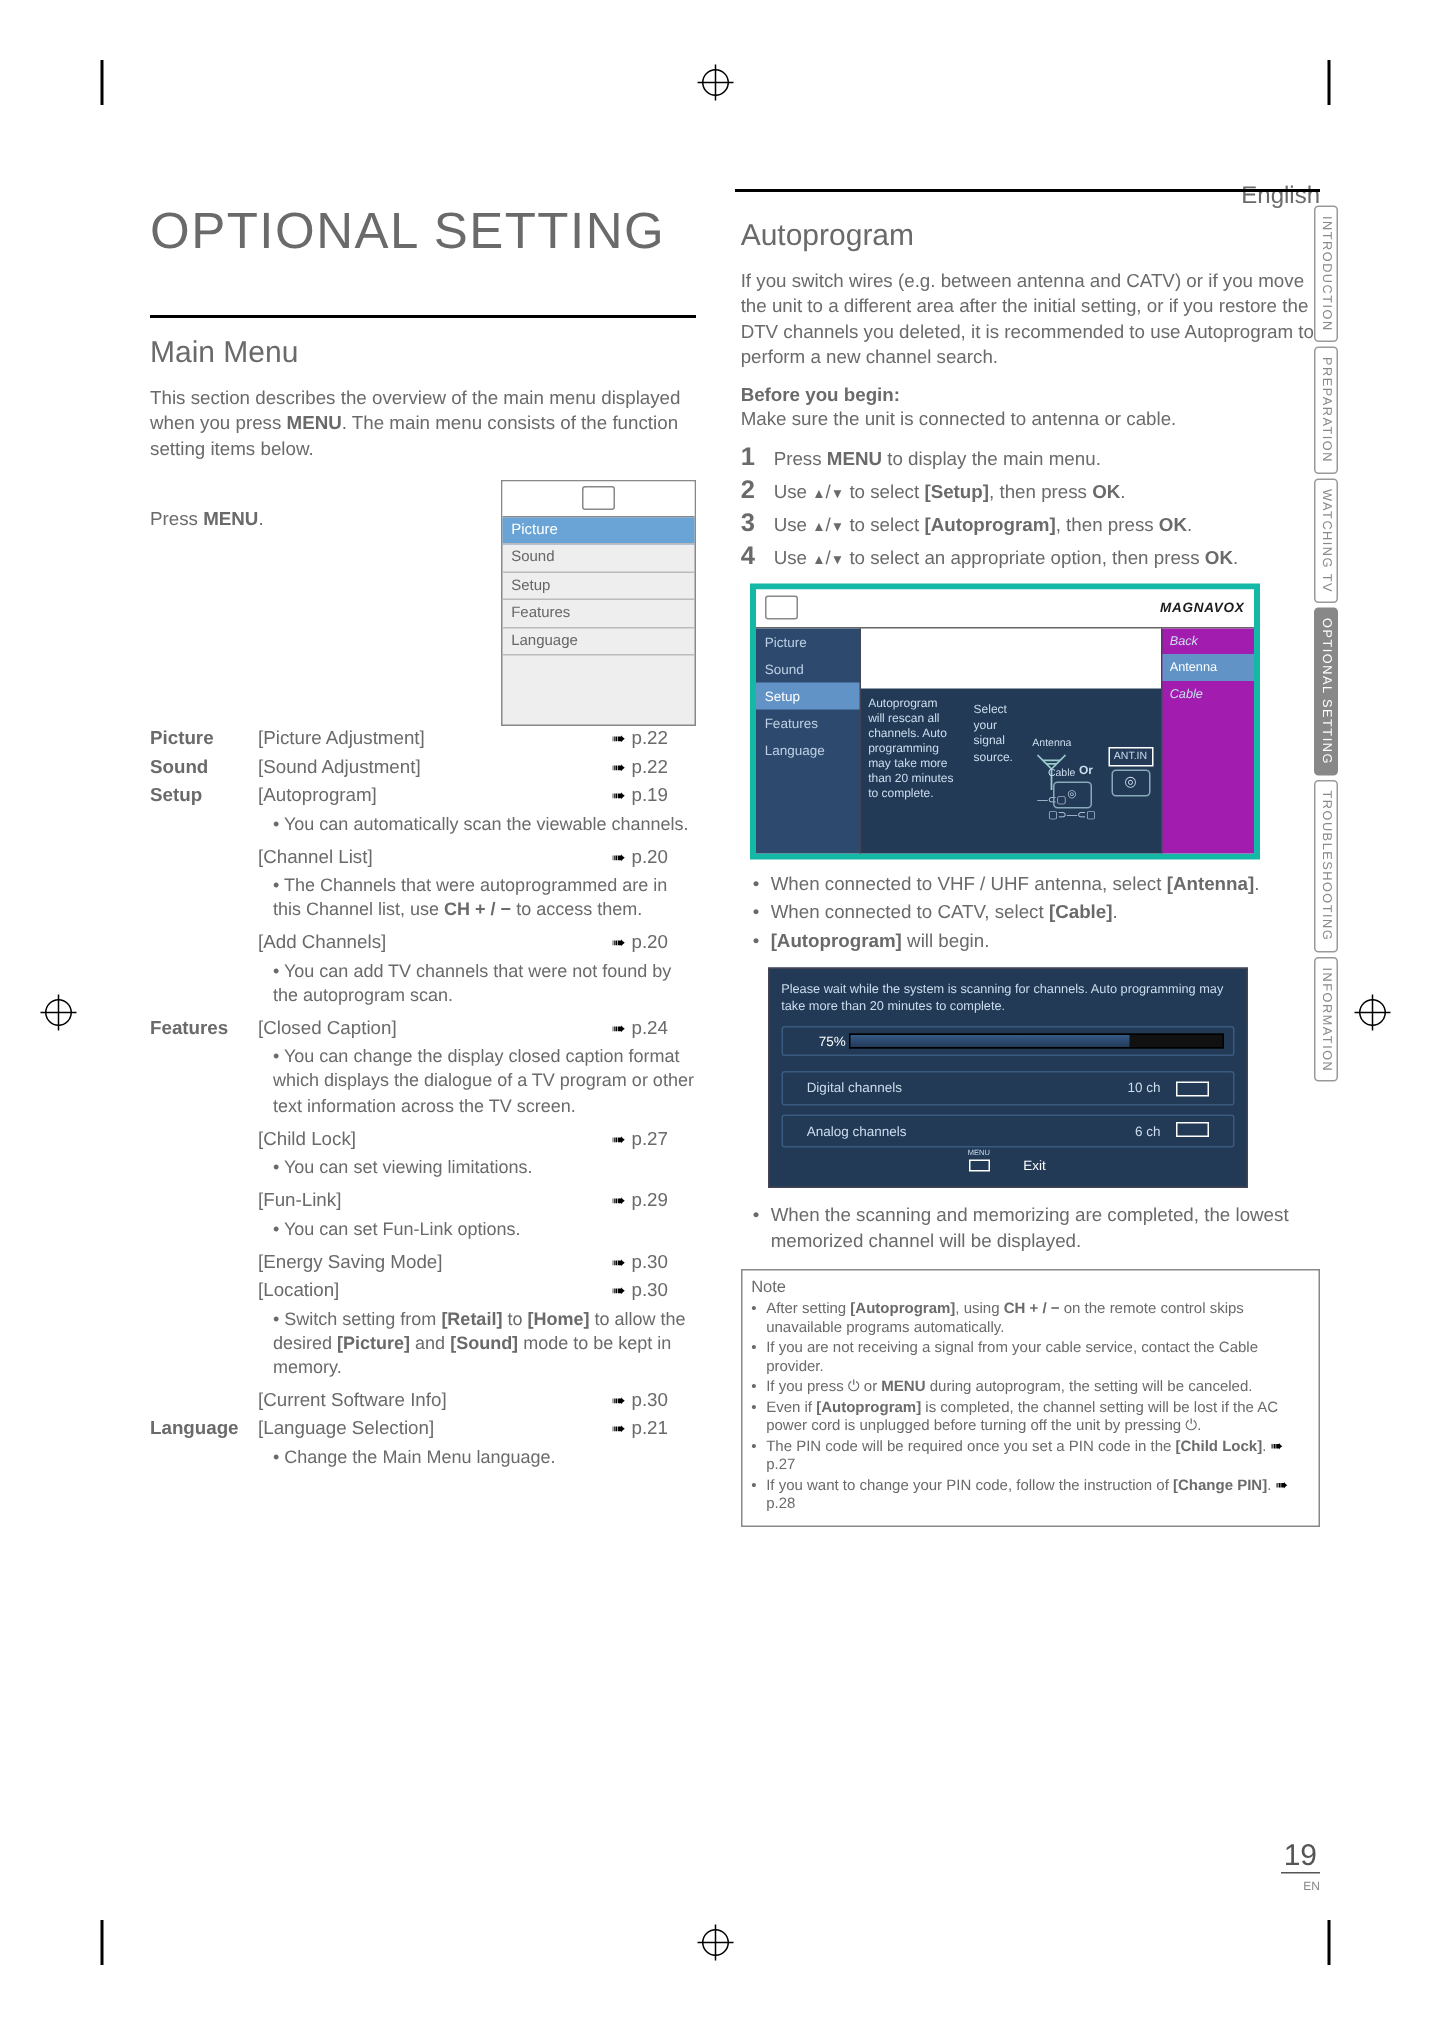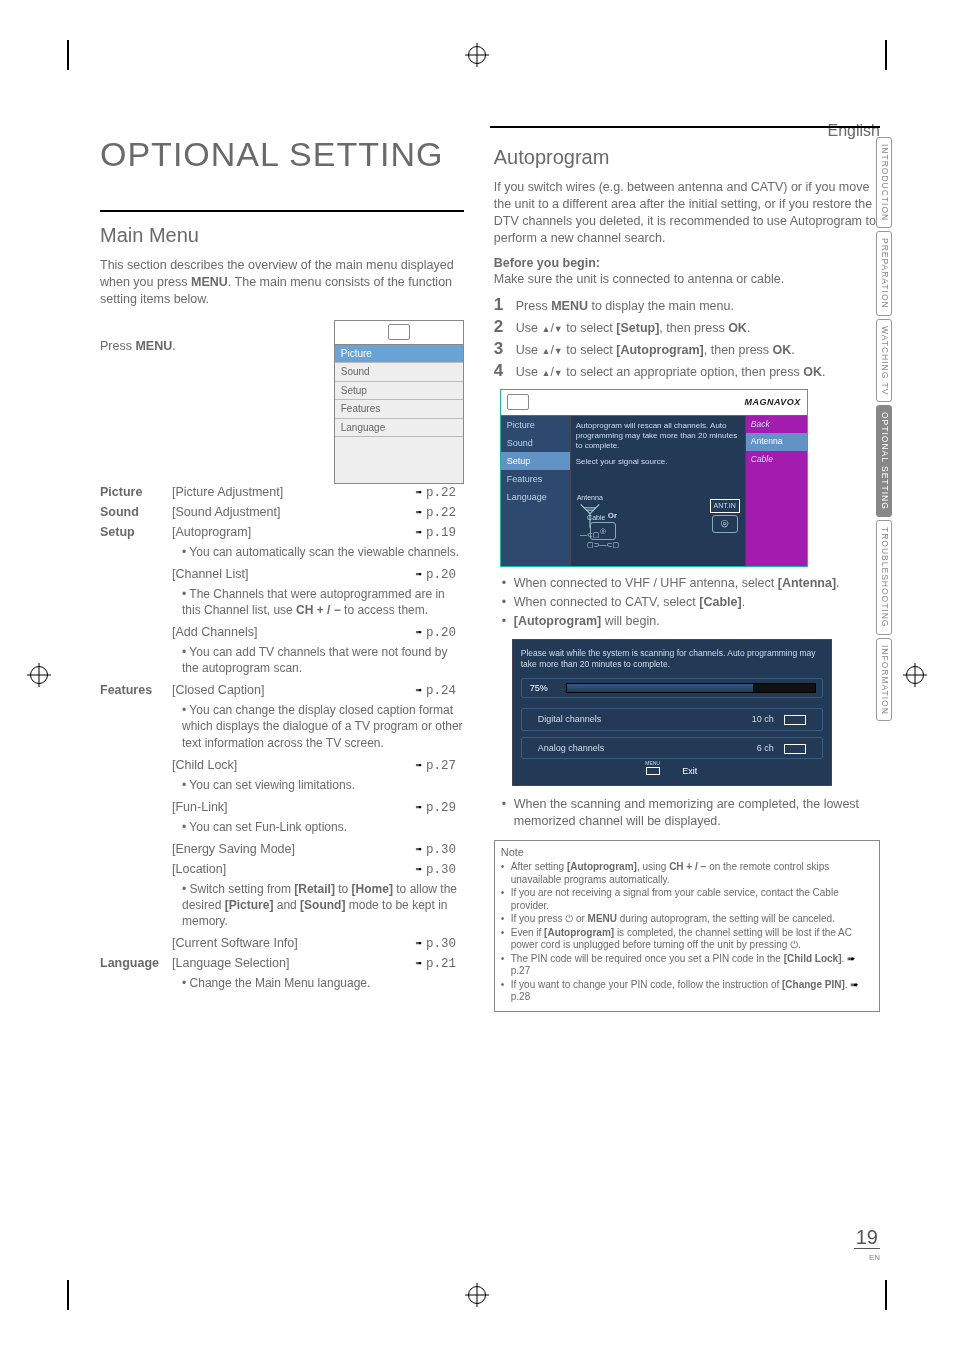--- a/index.html
+++ b/index.html
@@ -67,65 +67,65 @@
   .menu-graphic .tv-ico{width:22px;height:16px;border:1px solid #888;border-radius:2px;position:relative;background:#fff;}
   .menu-graphic .item{padding:2px 6px;border-bottom:1px solid #bbb;}
   .menu-graphic .item.sel{background:#6aa3d6;color:#fff;}
   .menu-graphic .pad{height:46px;}
 
   
   .idx{margin-top:34px;clear:both;}
   .idx-row{display:flex;align-items:baseline;margin-top:2px;}
   .idx-cat{flex:0 0 72px;font-weight:700;color:var(--text-gray);}
   .idx-item{flex:1;color:var(--text-gray);}
-  .idx-page{flex:0 0 56px;text-align:center;color:var(--text-gray);white-space:nowrap;font-family:Liberation Mono, monospace;}
+  .idx-page{flex:0 0 56px;text-align:left;color:var(--text-gray);white-space:nowrap;}
   .arrow::before{content:"➠";margin-right:4px;color:#000;font-size:11px;}
   .idx-desc{margin:2px 0 6px 82px;font-size:12px;color:var(--text-gray);}
 
   
   h2.section.right-head{margin-top:44px;}
   .em{font-weight:700;}
   ol.steps{list-style:none;margin:6px 0 8px 0;}
   ol.steps li{display:flex;align-items:flex-start;margin-bottom:3px;}
   ol.steps li .num{flex:0 0 22px;font-size:17px;font-weight:700;color:var(--text-gray);line-height:1;}
   ol.steps li .txt{flex:1;padding-top:2px;}
   .tri-up::before{content:"▲";font-size:9px;}
   .tri-dn::before{content:"▼";font-size:9px;}
 
   
-  .ap-graphic{border:1px solid #14b8a6;margin:6px 0 8px 6px;font-size:9.5px;color:#fff;position:relative;width:308px;}
+  .ap-graphic{border:4px solid #14b8a6;margin:6px 0 8px 6px;font-size:9.5px;color:#fff;position:relative;width:340px;}
   .ap-head{height:26px;background:#fff;display:flex;align-items:center;justify-content:space-between;padding:0 6px;border-bottom:1px solid #666;}
   .ap-head .tv-ico{width:22px;height:16px;border:1px solid #888;border-radius:2px;background:#fff;}
   .ap-logo{font-weight:900;font-style:italic;letter-spacing:0.5px;color:#1a1a1a;font-size:9px;}
   .ap-body{display:flex;height:150px;}
   .ap-left{width:70px;background:#2d4a6e;display:flex;flex-direction:column;border-right:1px solid #445;}
   .ap-left div{padding:3px 6px;font-size:9px;color:#bed0e5;}
   .ap-left div.sel{background:#6293c7;color:#fff;}
-  .ap-mid{flex:1;background:#233a57;padding:5px;display:flex;flex-direction:column;gap:2px;}
+  .ap-mid{flex:1;background:#233a57;padding:5px;display:flex;flex-direction:row;gap:12px;margin-top:40px;}
   .ap-msg{font-size:8px;color:#cde;line-height:1.25;}
   .ap-mid .label{font-size:8px;color:#cde;margin-top:4px;}
   .ap-diagram{flex:1;margin-top:2px;display:flex;align-items:center;gap:4px;justify-content:flex-start;position:relative;color:#cde;}
   .ap-diagram .ant{display:flex;flex-direction:column;align-items:center;font-size:7px;}
   .ap-diagram .ant svg{width:28px;height:28px;}
   .ap-diagram .or{font-size:8px;font-weight:700;}
   .ap-diagram .box{width:26px;height:18px;border:1px solid #8ab;border-radius:3px;display:flex;align-items:center;justify-content:center;}
   .ap-diagram .tag{border:1px solid #fff;font-size:7px;padding:1px 3px;background:#233a57;}
   .ap-right{width:62px;background:#a21caf;border-left:1px solid #445;display:flex;flex-direction:column;}
   .ap-right div{padding:3px 5px;font-size:8.5px;color:#cde;font-style:italic;}
   .ap-right div.sel{background:#6293c7;color:#fff;font-style:normal;}
 
   ul.bullets{list-style:none;margin:4px 0 10px 8px;}
   ul.bullets li{position:relative;padding-left:12px;margin-bottom:2px;}
   ul.bullets li::before{content:"•";position:absolute;left:0;top:0;}
 
   
   .scan-box{width:320px;margin:4px 0 10px 18px;background:#233a57;border:1px solid #445;color:#fff;font-size:9px;padding:8px;}
   .scan-msg{color:#cde;font-size:8.5px;line-height:1.3;margin-bottom:8px;}
   .scan-progress{border:1px solid #3a5a80;border-radius:2px;height:20px;display:flex;align-items:center;position:relative;margin-bottom:10px;overflow:hidden;}
-  .scan-progress .pct{position:absolute;left:8px;font-size:9px;color:#fff;z-index:2;}
+  .scan-progress .pct{position:absolute;left:24px;font-size:9px;color:#fff;z-index:2;}
   .scan-progress .bar{position:absolute;left:44px;right:6px;top:4px;bottom:4px;background:#111;border:1px solid #000;}
   .scan-progress .fill{position:absolute;left:0;top:0;bottom:0;width:75%;background:linear-gradient(#345a86,#233a57);}
   .scan-row{display:flex;align-items:center;justify-content:space-between;border:1px solid #3a5a80;border-radius:2px;padding:4px 16px;margin-bottom:6px;font-size:9px;color:#cde;}
   .scan-row .chip{width:22px;height:10px;background:#233a57;border:1px solid #fff;}
   .scan-exit{display:flex;align-items:center;justify-content:center;gap:22px;margin-top:4px;}
   .scan-exit .btn{width:14px;height:8px;border:1px solid #fff;position:relative;}
   .scan-exit .btn::after{content:"MENU";position:absolute;top:-8px;left:-2px;font-size:5px;color:#cde;}
 
   .notebox{border:1px solid #888;padding:4px 6px 6px 6px;font-size:10px;color:var(--text-gray);margin-top:4px;}
   .notebox .nh{font-size:11px;margin-bottom:2px;}
@@ -358,21 +358,21 @@
       </div>
       <div class="scan-row">
         <span>Digital channels</span>
         <span style="display:flex;align-items:center;gap:10px;justify-content:flex-end;">
             <span>10 ch</span>
             <span class="chip"></span>
           </span>
       </div>
       <div class="scan-row">
         <span>Analog channels</span>
-        <span style="display:flex;align-items:flex-end;gap:10px;">
+        <span style="display:flex;align-items:flex-start;gap:10px;">
             <span>6 ch</span>
             <span class="chip"></span>
           </span>
       </div>
       <div class="scan-exit">
         <span class="btn"></span>
           <span>Exit</span>
       </div>
     </div>
 

